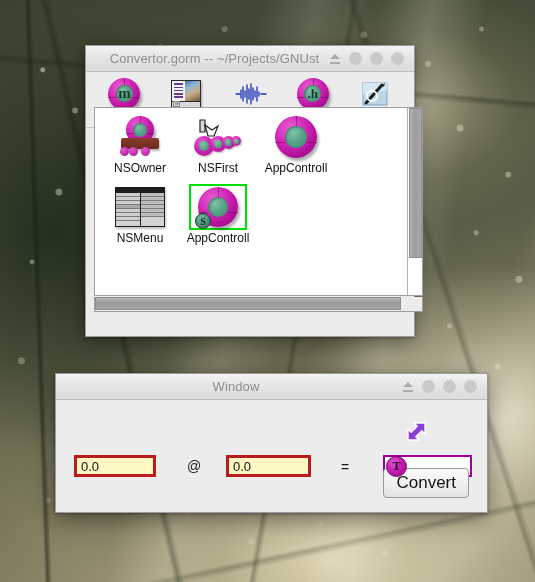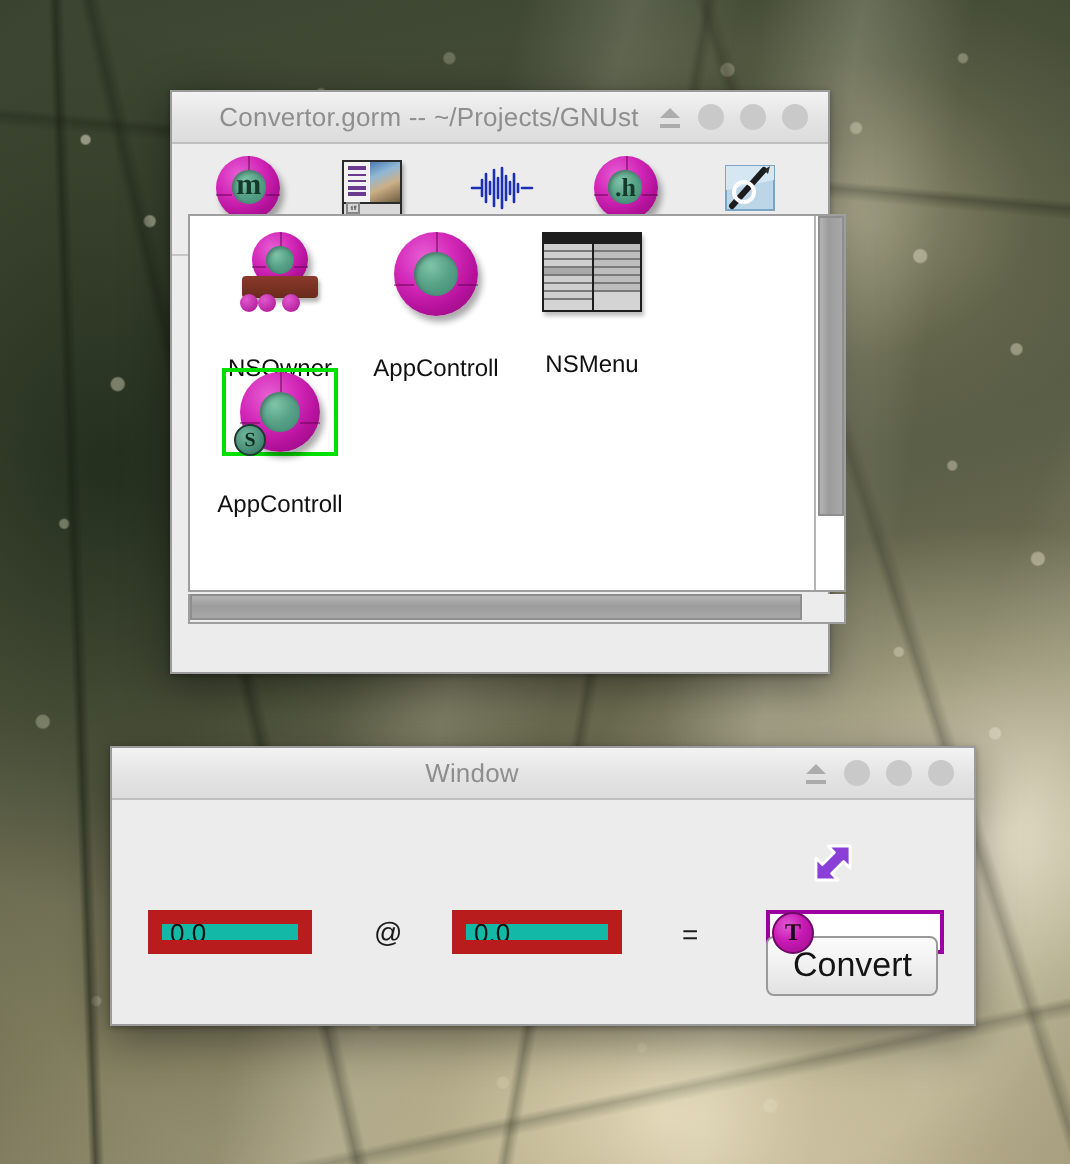--- a/index.html
+++ b/index.html
@@ -282,21 +282,21 @@
     display: flex;
     align-items: center;
     justify-content: center;
     position: relative;
   }
   .obj-label {
     font-size: 12px;
     color: #111;
     line-height: 14px;
     white-space: nowrap;
-    margin-top: 17px;
+    margin-top: 1px;
   }
   .obj-art { width: 42px; height: 42px; position: relative; }
 
   
   .owner-art { width: 46px; height: 42px; position: relative; }
   .owner-art .t {
     position: absolute; left: 9px; top: 0; width: 28px; height: 28px;
   }
   .owner-art .base {
     position: absolute; left: 4px; top: 22px; width: 38px; height: 11px;
@@ -424,22 +424,22 @@
     width: 433px; height: 140px;
   }
   #convertor-body {
     position: relative;
     height: calc(100% - 26px);
     background: #ececec;
   }
   .tfield {
     position: absolute;
     height: 22px;
-    background: #14b8a6;
-    border: 7px solid #b91c1c;
+    background: #fef9c3;
+    border: 3px solid #b91c1c;
     font-size: 13px;
     color: #111;
     padding: 2px 4px;
     line-height: 18px;
     font-family: "Liberation Sans", sans-serif;
     outline: none;
   }
   #field-a { left: 18px; top: 55px; width: 82px; }
   #field-b { left: 170px; top: 55px; width: 85px; }
   #field-c {
@@ -613,20 +613,35 @@
                 </div>
               <div class="base"></div>
               <div class="w w1"></div>
                 <div class="w w2"></div>
                 <div class="w w3"></div>
             </div>
           </div>
           <div class="obj-label">NSOwner</div>
         </div>
 
+        <div class="obj-cell">
+          <div class="obj-art-wrap">
+            <div class="first-art">
+              <svg width="52" height="42" viewBox="0 0 52 42" style="position:absolute;left:0;top:0;">
+                <path d="M8 4 L13 4 L13 16 L8 16 Z" fill="#d8d8d8" stroke="#222" stroke-width="1.2"></path>
+                <path d="M13 9 L20 14 L26 10 L22 20 L16 20 Z" fill="#ffffff" stroke="#222" stroke-width="1.2"></path>
+              </svg>
+              <div class="tb" style="left:2px;  top:20px; width:20px; height:20px;"></div>
+              <div class="tb" style="left:18px; top:20px; width:16px; height:16px;"></div>
+              <div class="tb" style="left:30px; top:20px; width:13px; height:13px;"></div>
+              <div class="tb" style="left:39px; top:20px; width:10px; height:10px;"></div>
+            </div>
+          </div>
+          <div class="obj-label">NSFirst</div>
+        </div>
 
         <div class="obj-cell">
           <div class="obj-art-wrap">
             <div class="obj-art">
               <div class="torus">
                   <span class="seam s1"></span>
                   <span class="seam s2"></span>
                   <span class="seam s3"></span>
                 </div>
             </div>

